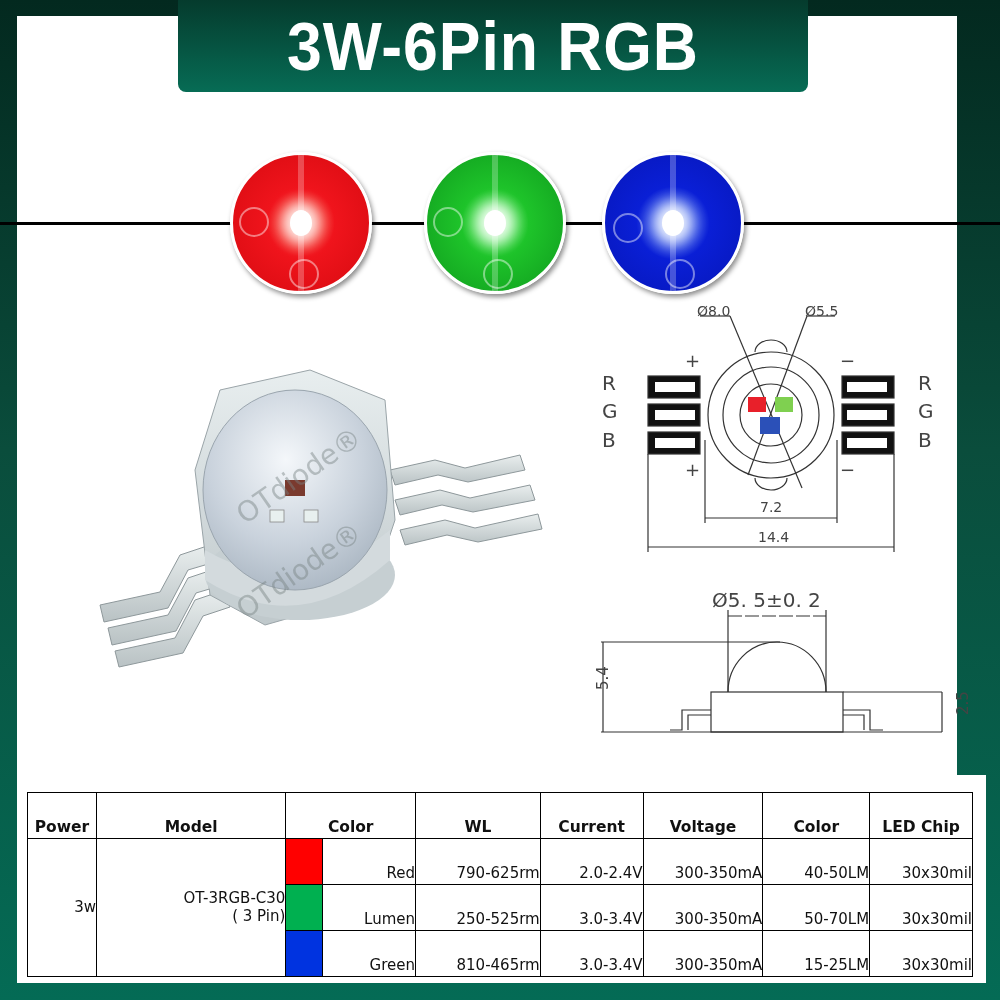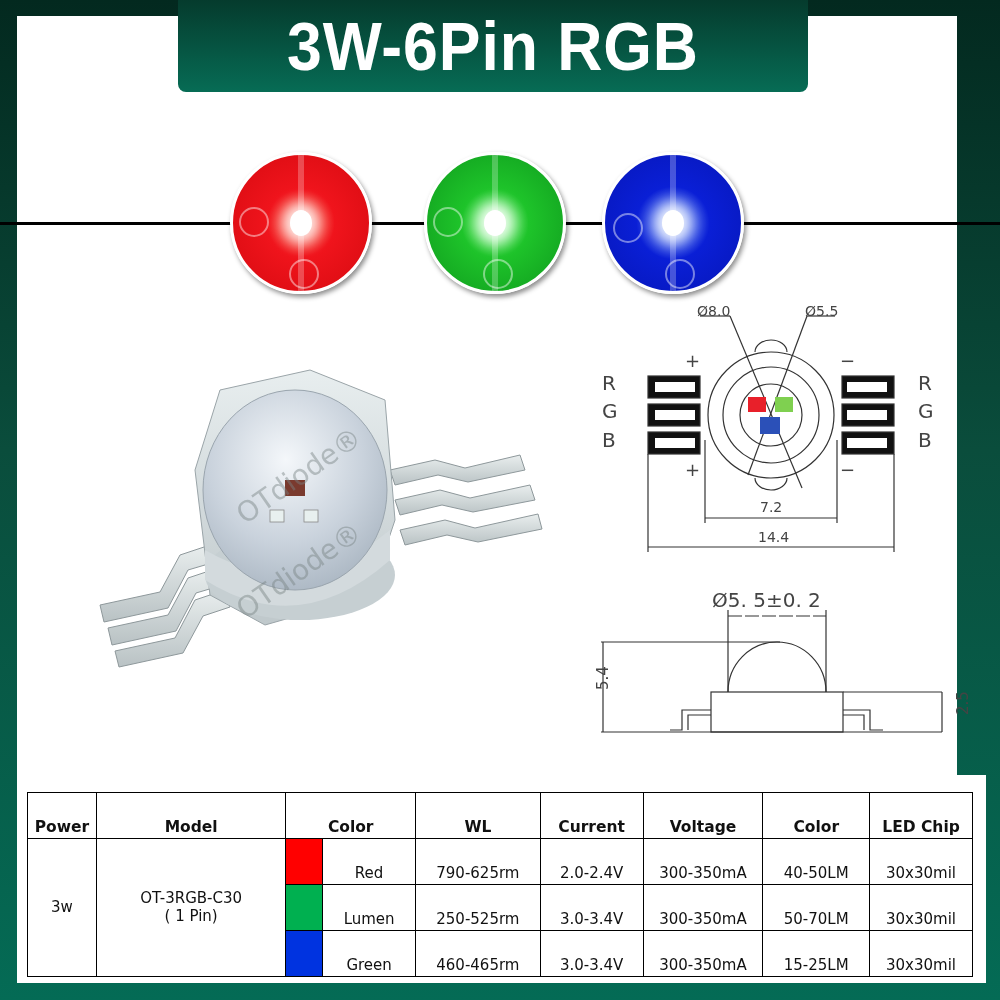--- a/index.html
+++ b/index.html
@@ -23,21 +23,21 @@
   
   .led-photo{position:absolute;left:90px;top:330px;width:460px;height:360px;}
   
   .drawing{position:absolute;}
   .dim-text{font-family:"DejaVu Sans",sans-serif;fill:#444;}
   
   table.spec{position:absolute;left:27px;top:792px;width:946px;border-collapse:collapse;
     font-family:"DejaVu Sans",sans-serif;font-size:15px;color:#111;}
   table.spec th,table.spec td{border:1.5px solid #000;text-align:center;padding:0;}
   table.spec th{height:43px;font-weight:bold;font-size:15.5px;vertical-align:bottom;padding-bottom:2px;}
-  table.spec td{height:43px;vertical-align:bottom;padding-bottom:2px;}
+  table.spec td{height:43px;vertical-align:bottom;padding-bottom:2px;text-align:right;}
   td.swatch{width:36px;padding:0 !important;}
 </style>
 </head>
 <body>
 
 <div class="panel"></div>
 <div class="panel-bottom-ext"></div>
 
 <div class="title-banner">
   <span class="title-text">3W-6Pin RGB</span>
@@ -201,21 +201,21 @@
     <th>WL</th>
     <th>Current</th>
     <th>Voltage</th>
     <th>Color</th>
     <th>LED Chip</th>
   </tr>
   <tr>
     <td rowspan="3" style="vertical-align:middle;">3w</td>
     <td rowspan="3" style="vertical-align:middle;">
       <div>OT-3RGB-C30</div>
-      <div>( 1 Pin)</div>
+      <div>( 3 Pin)</div>
     </td>
     <td class="swatch" style="background:#ff0000;"></td>
     <td>Red</td>
     <td>790-625rm</td>
     <td>2.0-2.4V</td>
     <td>300-350mA</td>
     <td>40-50LM</td>
     <td>30x30mil</td>
   </tr>
   <tr>
@@ -223,20 +223,20 @@
     <td>Lumen</td>
     <td>250-525rm</td>
     <td>3.0-3.4V</td>
     <td>300-350mA</td>
     <td>50-70LM</td>
     <td>30x30mil</td>
   </tr>
   <tr>
     <td class="swatch" style="background:#0033e0;"></td>
     <td>Green</td>
-    <td>460-465rm</td>
+    <td>810-465rm</td>
     <td>3.0-3.4V</td>
     <td>300-350mA</td>
     <td>15-25LM</td>
     <td>30x30mil</td>
   </tr>
 </tbody>
   </table>
 
 </body></html>

